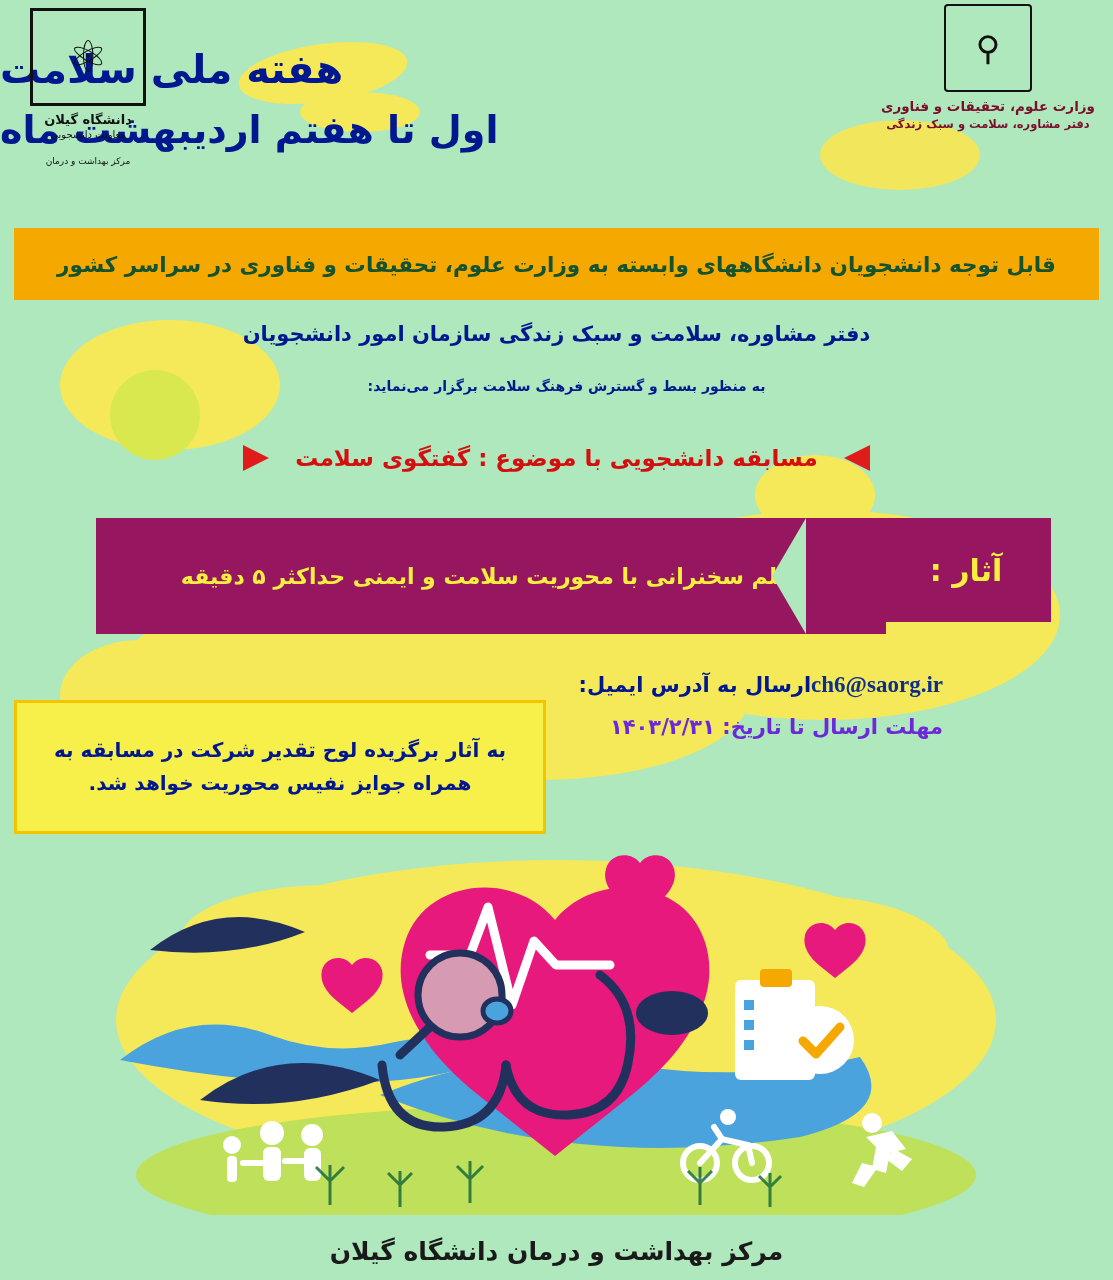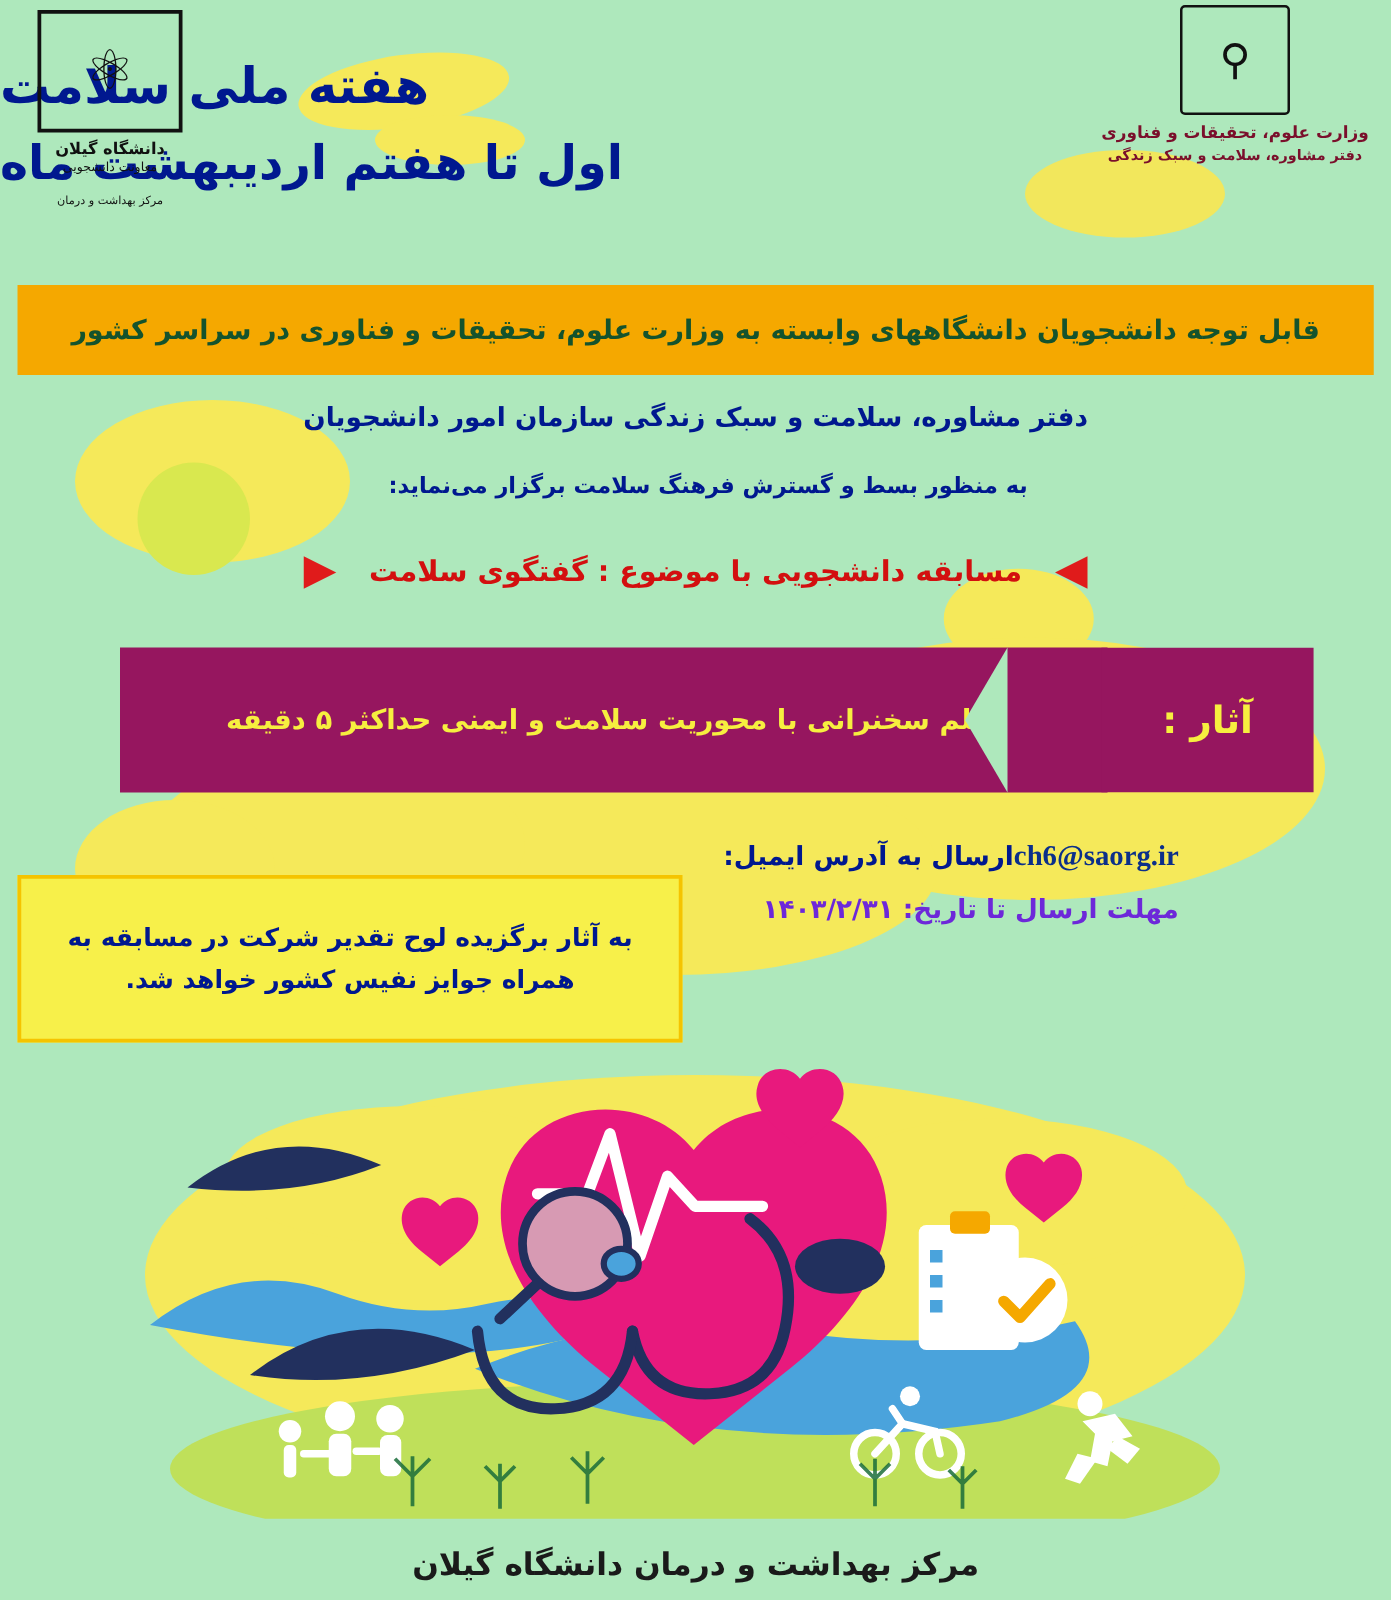--- a/index.html
+++ b/index.html
@@ -45,36 +45,36 @@
   .headline .h2{font-size:38px;font-weight:bold;color:#00188f;margin-top:16px;padding-right:10px;}
 
   
   .orange-band{position:absolute;left:14px;right:14px;top:228px;height:72px;background:#f5a800;z-index:3;
       display:flex;align-items:center;justify-content:center;}
   .orange-band span{font-size:21.5px;font-weight:bold;color:#14532d;padding:0 14px;text-align:center;}
 
   
   .para{position:absolute;z-index:4;text-align:center;left:0;right:0;color:#00188f;font-weight:bold;}
   .para.p1{top:322px;font-size:21px;}
-  .para.p2{top:378px;font-size:18px;margin-left:20px;}
+  .para.p2{top:378px;font-size:14px;margin-left:20px;}
 
   
   .comp-row{position:absolute;top:445px;left:0;right:0;z-index:4;
       display:flex;align-items:center;justify-content:center;gap:26px;}
   .comp-title{font-size:23px;font-weight:bold;color:#d30f0f;}
   .arrow-left,.arrow-right{width:0;height:0;border-top:13px solid transparent;border-bottom:13px solid transparent;}
   .arrow-left{border-right:26px solid #e01b1b;}
   .arrow-right{border-left:26px solid #e01b1b;}
 
   
   .purple-wrap{position:absolute;left:96px;top:518px;width:955px;height:116px;z-index:4;}
   .purple-band{position:absolute;left:0;top:0;width:790px;height:116px;background:#96165f;
       display:flex;align-items:center;justify-content:center;}
   .purple-band span{color:#f6ef3f;font-size:22px;font-weight:bold;text-align:center;padding:0 18px;}
-  .purple-tab{position:absolute;right:0;top:0;width:170px;height:116px;background:#96165f;
+  .purple-tab{position:absolute;right:0;top:0;width:170px;height:104px;background:#96165f;
       clip-path:polygon(0 0,100% 0,100% 100%,0 100%,0 78%,-0% 78%);
       display:flex;align-items:center;justify-content:center;}
   .purple-tab span{color:#f6ef3f;font-size:30px;font-weight:bold;}
   .purple-notch{position:absolute;left:772px;top:518px;width:0;height:0;z-index:5;
       border-top:58px solid transparent;border-bottom:58px solid transparent;border-right:34px solid #aee8bc;}
 
   
   .email-line{position:absolute;right:170px;top:672px;z-index:5;font-size:21px;font-weight:bold;color:#00188f;
      direction:rtl;white-space:nowrap;}
   .email-line .addr{color:#0b2f8a;font-family:"Liberation Serif",serif;
@@ -151,21 +151,21 @@
 <div class="email-line">
   <span class="addr">ch6@saorg.ir</span><span>ارسال به آدرس ایمیل:</span>
 </div>
 
 <div class="deadline">
   <span>مهلت ارسال تا تاریخ:</span>
   <span>۱۴۰۳/۲/۳۱</span>
 </div>
 
 <div class="prize">
-  <span>به آثار برگزیده لوح تقدیر شرکت در مسابقه به همراه جوایز نفیس کشور خواهد شد.</span>
+  <span>به آثار برگزیده لوح تقدیر شرکت در مسابقه به همراه جوایز نفیس محوریت خواهد شد.</span>
 </div>
 
 <svg class="illu" viewBox="0 0 1113 370">
 
   <ellipse cx="556" cy="175" rx="440" ry="160" fill="#f5e95a"></ellipse>
   <ellipse cx="330" cy="95" rx="150" ry="55" fill="#f5e95a"></ellipse>
   <ellipse cx="800" cy="110" rx="150" ry="60" fill="#f5e95a"></ellipse>
 
   <ellipse cx="556" cy="330" rx="420" ry="70" fill="#bfe05a"></ellipse>
 

